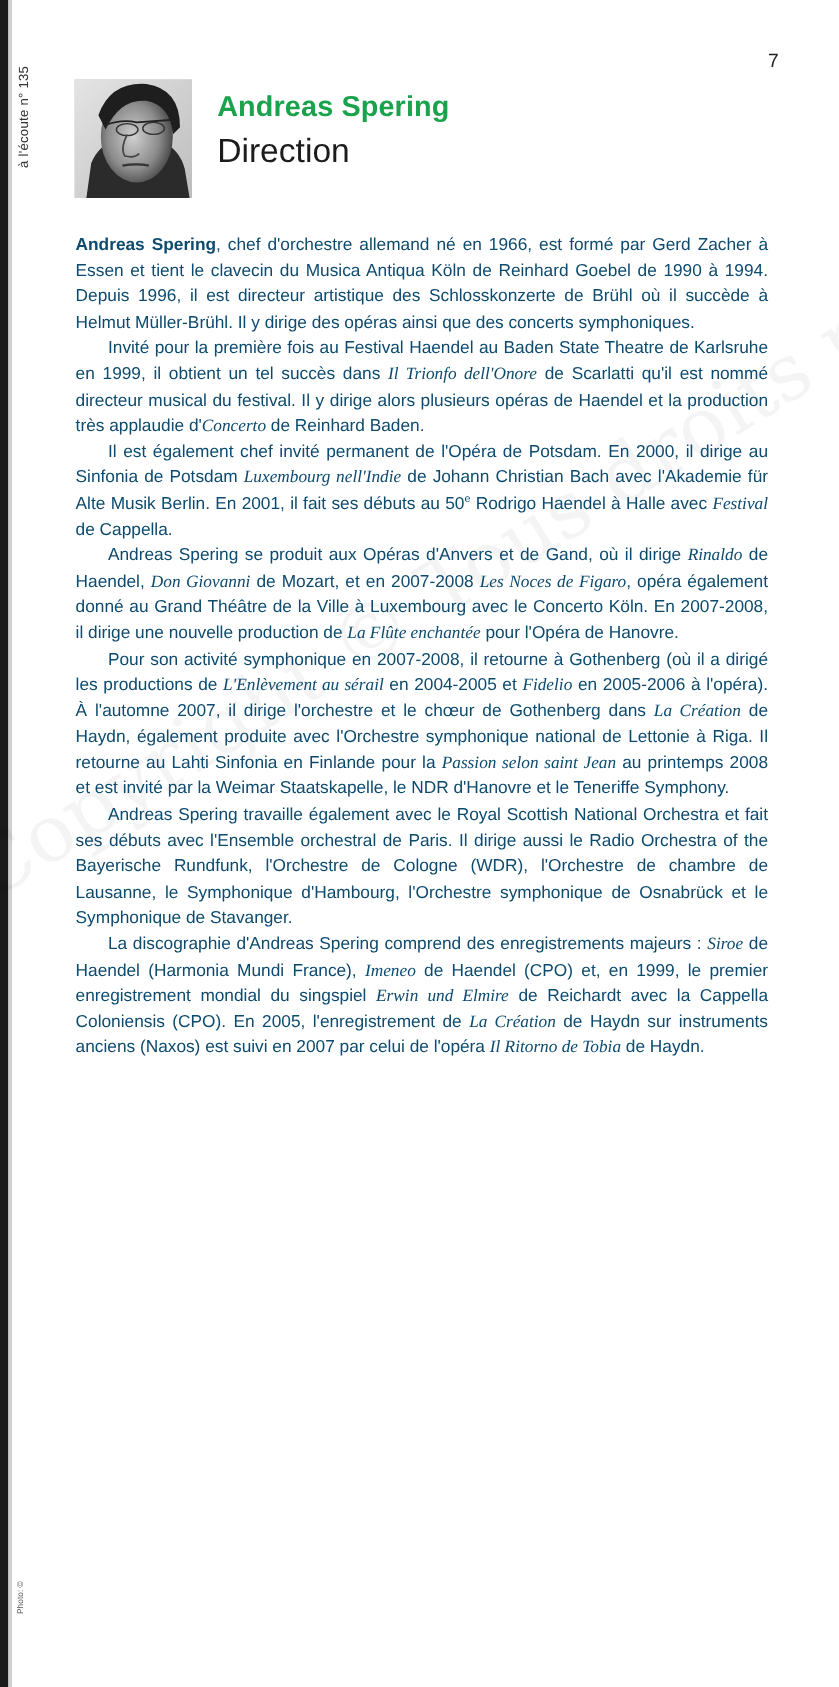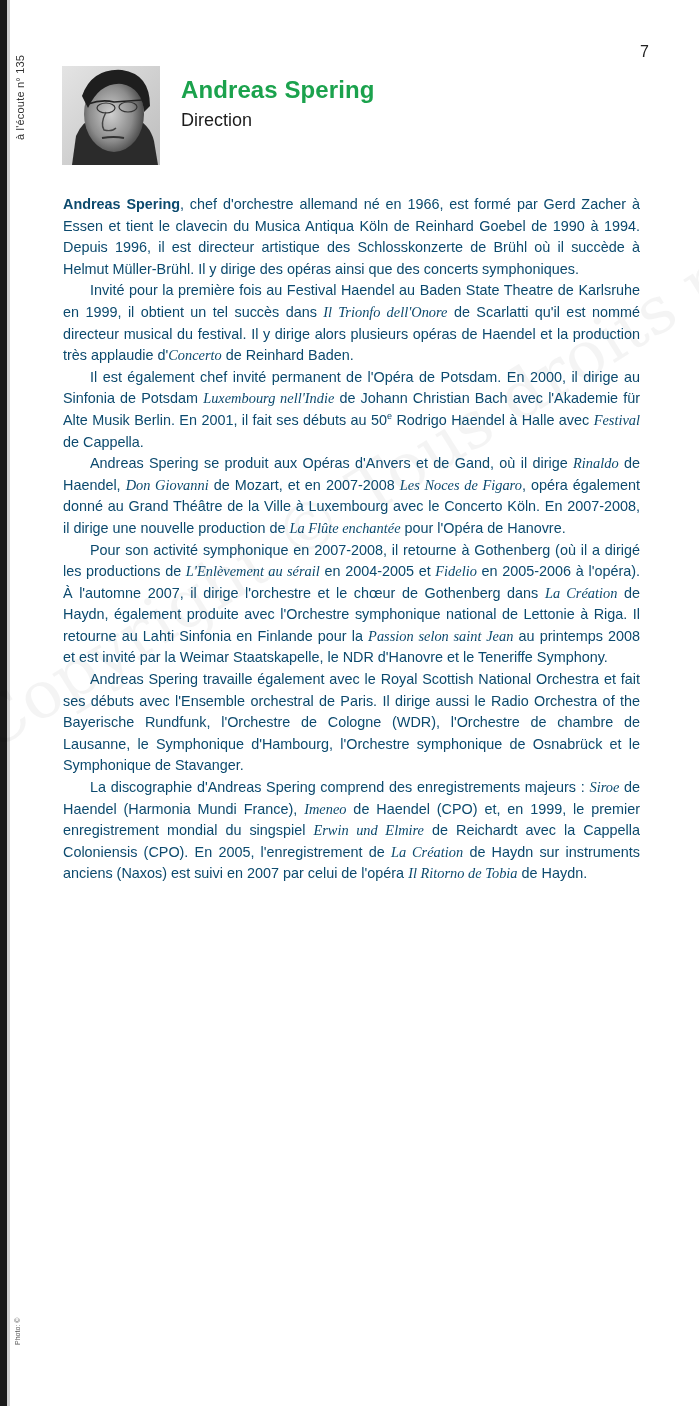--- a/index.html
+++ b/index.html
@@ -35,21 +35,21 @@
     position: absolute; left: 62px; top: 66px; width: 98px; height: 99px;
     background: #d8d8d8; overflow: hidden;
   }
   .portrait svg { display: block; }
   .name-heading {
     position: absolute; left: 181px; top: 76px;
     font-size: 24px; font-weight: bold; color: #1ba24d; letter-spacing: 0.1px;
   }
   .role {
     position: absolute; left: 181px; top: 110px;
-    font-size: 18px; color: #1c1c1c;
+    font-size: 28px; color: #1c1c1c;
   }
   .bio {
     position: absolute; left: 63px; top: 184px; width: 577px;
     font-size: 14.4px; line-height: 21.6px; text-align: justify;
     color: #0c4a6e;
     margin-top: 10px;
   }
   .bio p { margin: 0; text-indent: 27px; }
   .bio p.first { text-indent: 0; }
   .bio b { font-weight: bold; }

